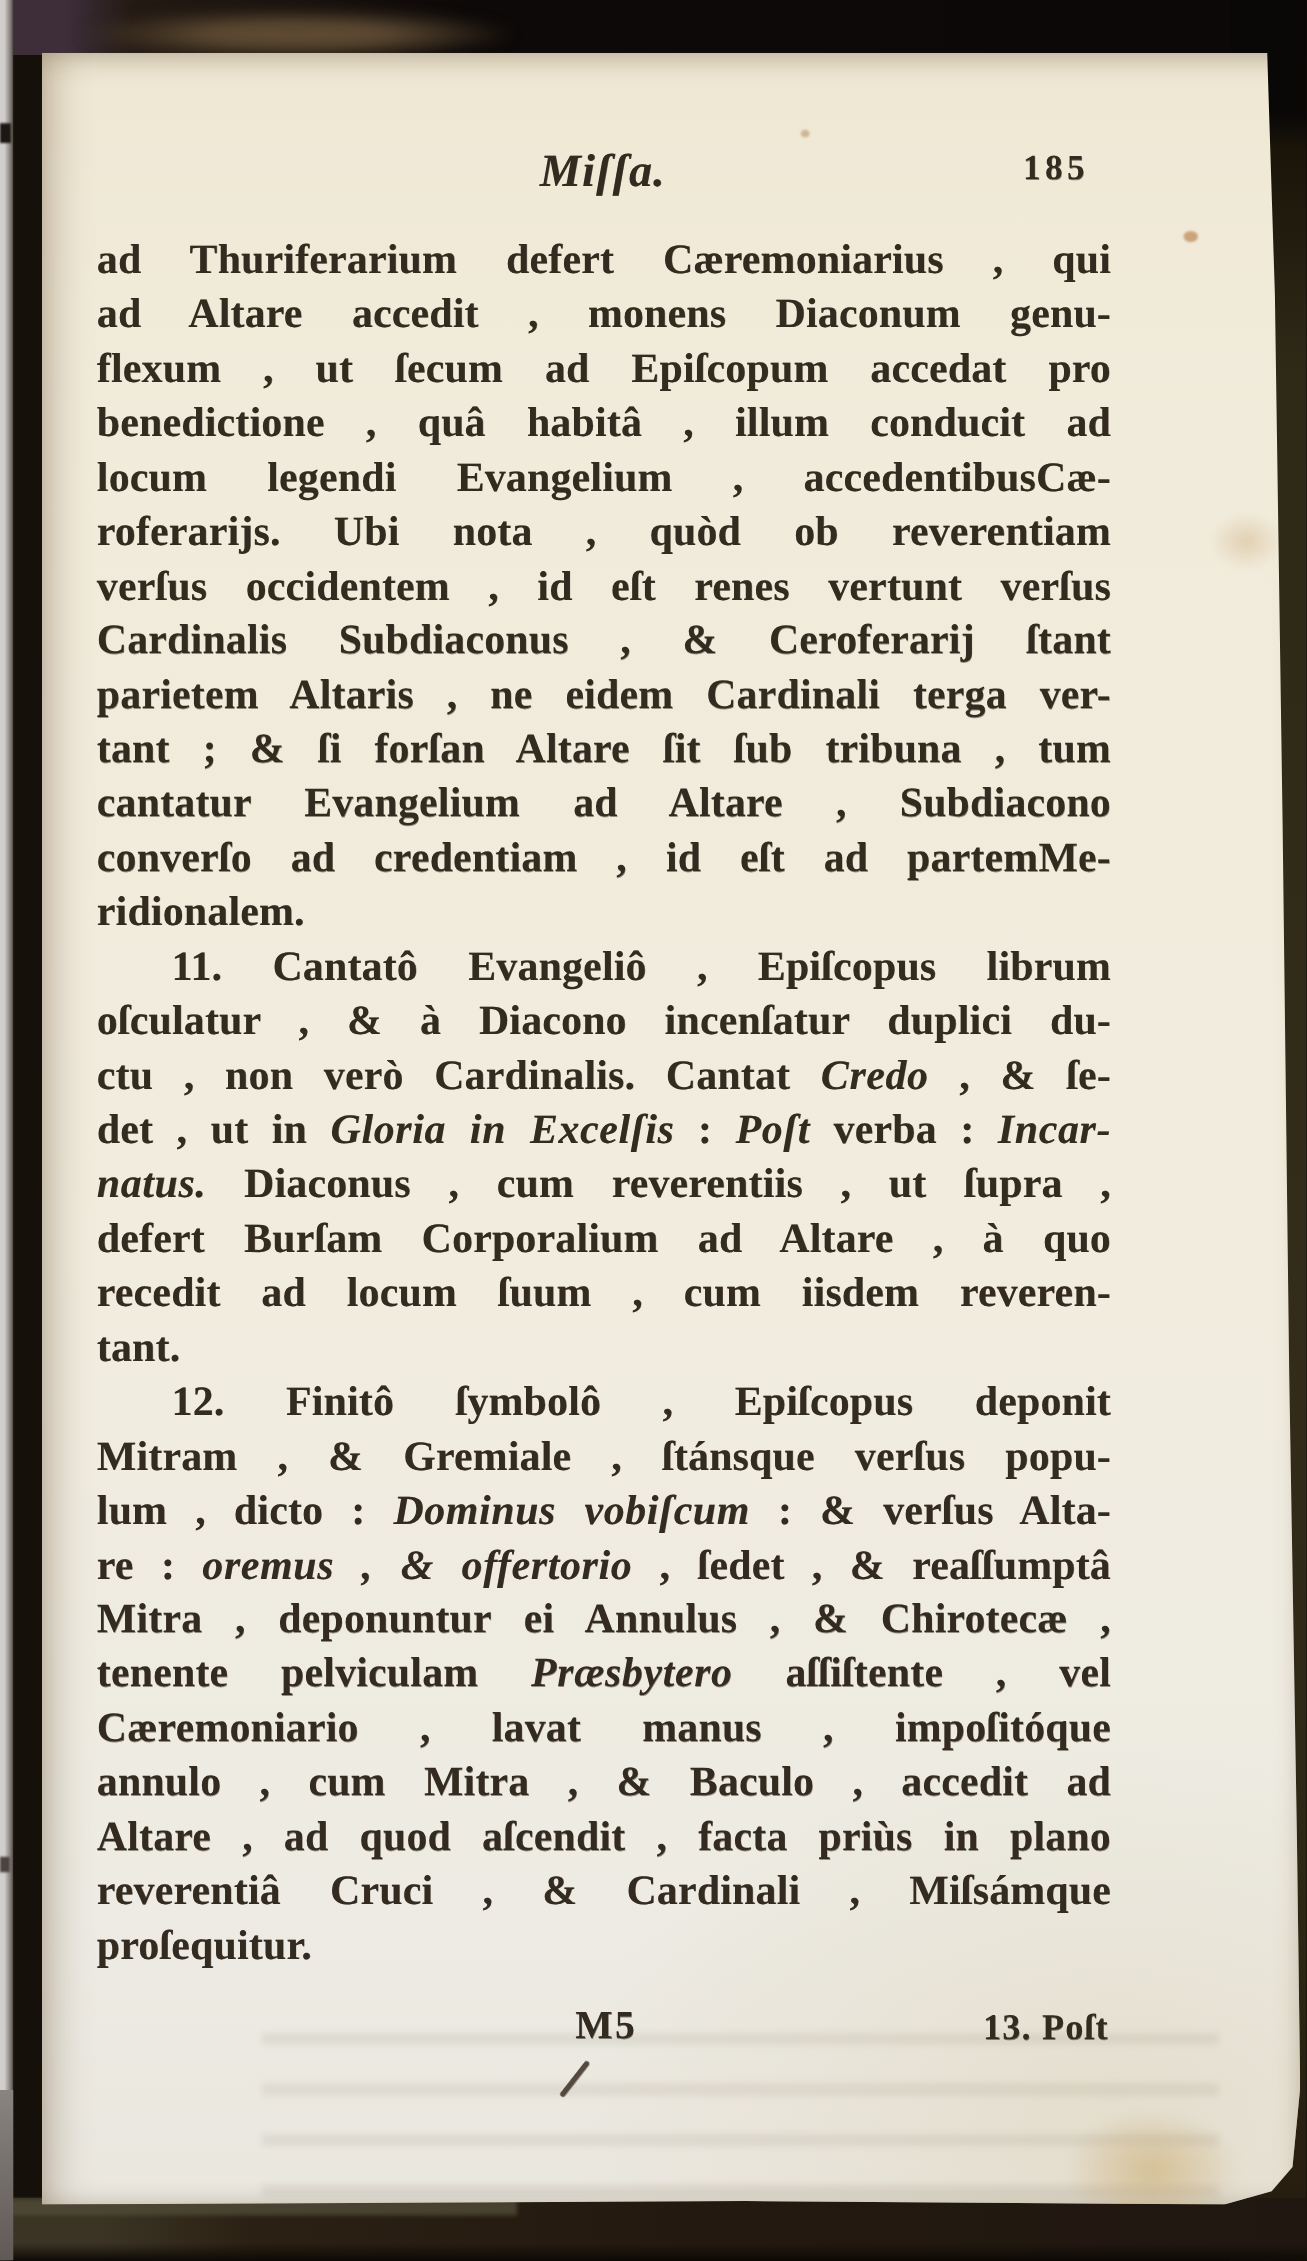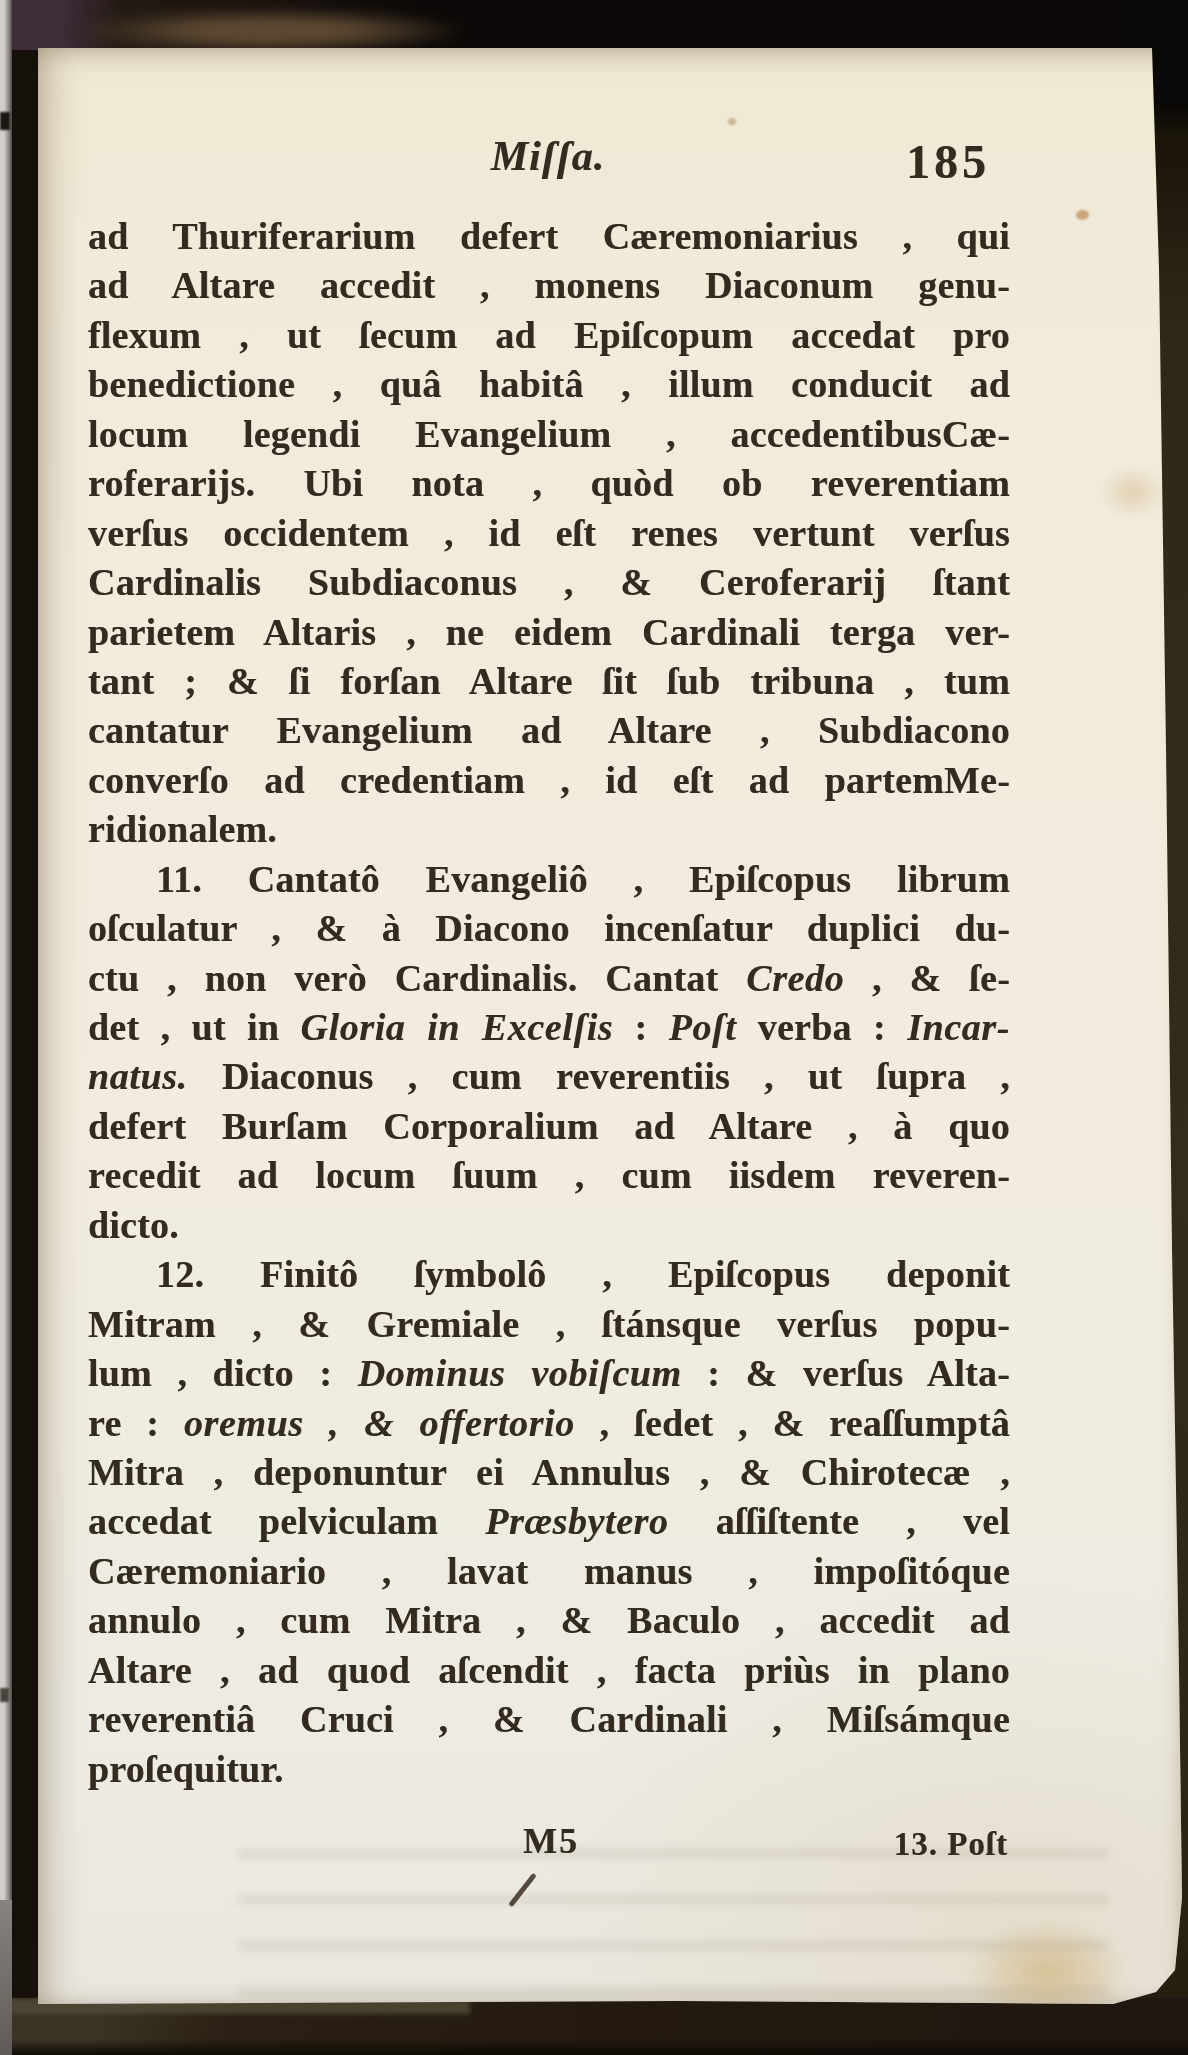--- a/index.html
+++ b/index.html
@@ -84,21 +84,21 @@
     background:#3b2f24;transform:rotate(38deg);filter:blur(.5px);opacity:.85;
   }
   
   .head-row{position:absolute;left:50px;top:84px;width:920px;height:64px;color:var(--ink);}
   .running-title{
     position:absolute;left:0;width:100%;text-align:center;
     font-style:italic;font-weight:600;font-size:42px;letter-spacing:1px;
     text-shadow:.4px .4px .5px rgba(55,42,28,.55);
   }
   .page-number{
-    position:absolute;right:18px;top:2px;font-size:48px;letter-spacing:4px;font-weight:600;
+    position:absolute;right:18px;top:2px;font-size:32px;letter-spacing:4px;font-weight:600;
     text-shadow:.4px .4px .5px rgba(55,42,28,.55);
   }
   .text-block{
     position:absolute;left:50px;top:164px;width:922px;color:var(--ink);font-weight:bold;
   }
   .line{
     height:49.45px;line-height:49.45px;font-size:38px;letter-spacing:.2px;
     text-align:justify;text-align-last:justify;white-space:nowrap;
     text-shadow:.35px .35px .45px rgba(58,45,30,.5);
   }
@@ -160,27 +160,27 @@
         <div class="line"><span>cantatur Evangelium ad Altare , Subdiacono</span></div>
         <div class="line"><span>converſo ad credentiam , id eſt ad partemMe-</span></div>
         <div class="line flush"><span>ridionalem.</span></div>
         <div class="line indent"><span>11. Cantatô Evangeliô , Epiſcopus librum</span></div>
         <div class="line"><span>oſculatur , &amp; à Diacono incenſatur duplici du-</span></div>
         <div class="line"><span>ctu , non verò Cardinalis. Cantat </span><i>Credo</i><span> , &amp; ſe-</span></div>
         <div class="line"><span>det , ut in </span><i>Gloria in Excelſis</i><span> : </span><i>Poſt</i><span> verba : </span><i>Incar-</i></div>
         <div class="line"><i>natus.</i><span>  Diaconus , cum reverentiis , ut ſupra ,</span></div>
         <div class="line"><span>defert Burſam Corporalium ad Altare , à quo</span></div>
         <div class="line"><span>recedit ad locum ſuum , cum iisdem reveren-</span></div>
-        <div class="line flush"><span>dicto.</span></div>
+        <div class="line flush"><span>tant.</span></div>
         <div class="line indent"><span>12. Finitô ſymbolô , Epiſcopus deponit</span></div>
         <div class="line"><span>Mitram , &amp; Gremiale , ſtánsque verſus popu-</span></div>
         <div class="line"><span>lum , dicto : </span><i>Dominus vobiſcum</i><span> : &amp; verſus Alta-</span></div>
         <div class="line"><span>re : </span><i>oremus , &amp; offertorio</i><span> , ſedet , &amp; reaſſumptâ</span></div>
         <div class="line"><span>Mitra , deponuntur ei Annulus , &amp; Chirotecæ ,</span></div>
-        <div class="line"><span>accedat pelviculam </span><i>Præsbytero</i><span> aſſiſtente , vel</span></div>
+        <div class="line"><span>tenente pelviculam </span><i>Præsbytero</i><span> aſſiſtente , vel</span></div>
         <div class="line"><span>Cæremoniario , lavat manus , impoſitóque</span></div>
         <div class="line"><span>annulo , cum Mitra , &amp; Baculo , accedit ad</span></div>
         <div class="line"><span>Altare , ad quod aſcendit , facta priùs in plano</span></div>
         <div class="line"><span>reverentiâ Cruci , &amp; Cardinali , Miſsámque</span></div>
         <div class="line flush"><span>proſequitur.</span></div>
       </div>
 
     <div class="footer-row">
       <div class="signature-mark">M5</div>
       <div class="catchword">13. Poſt</div>

